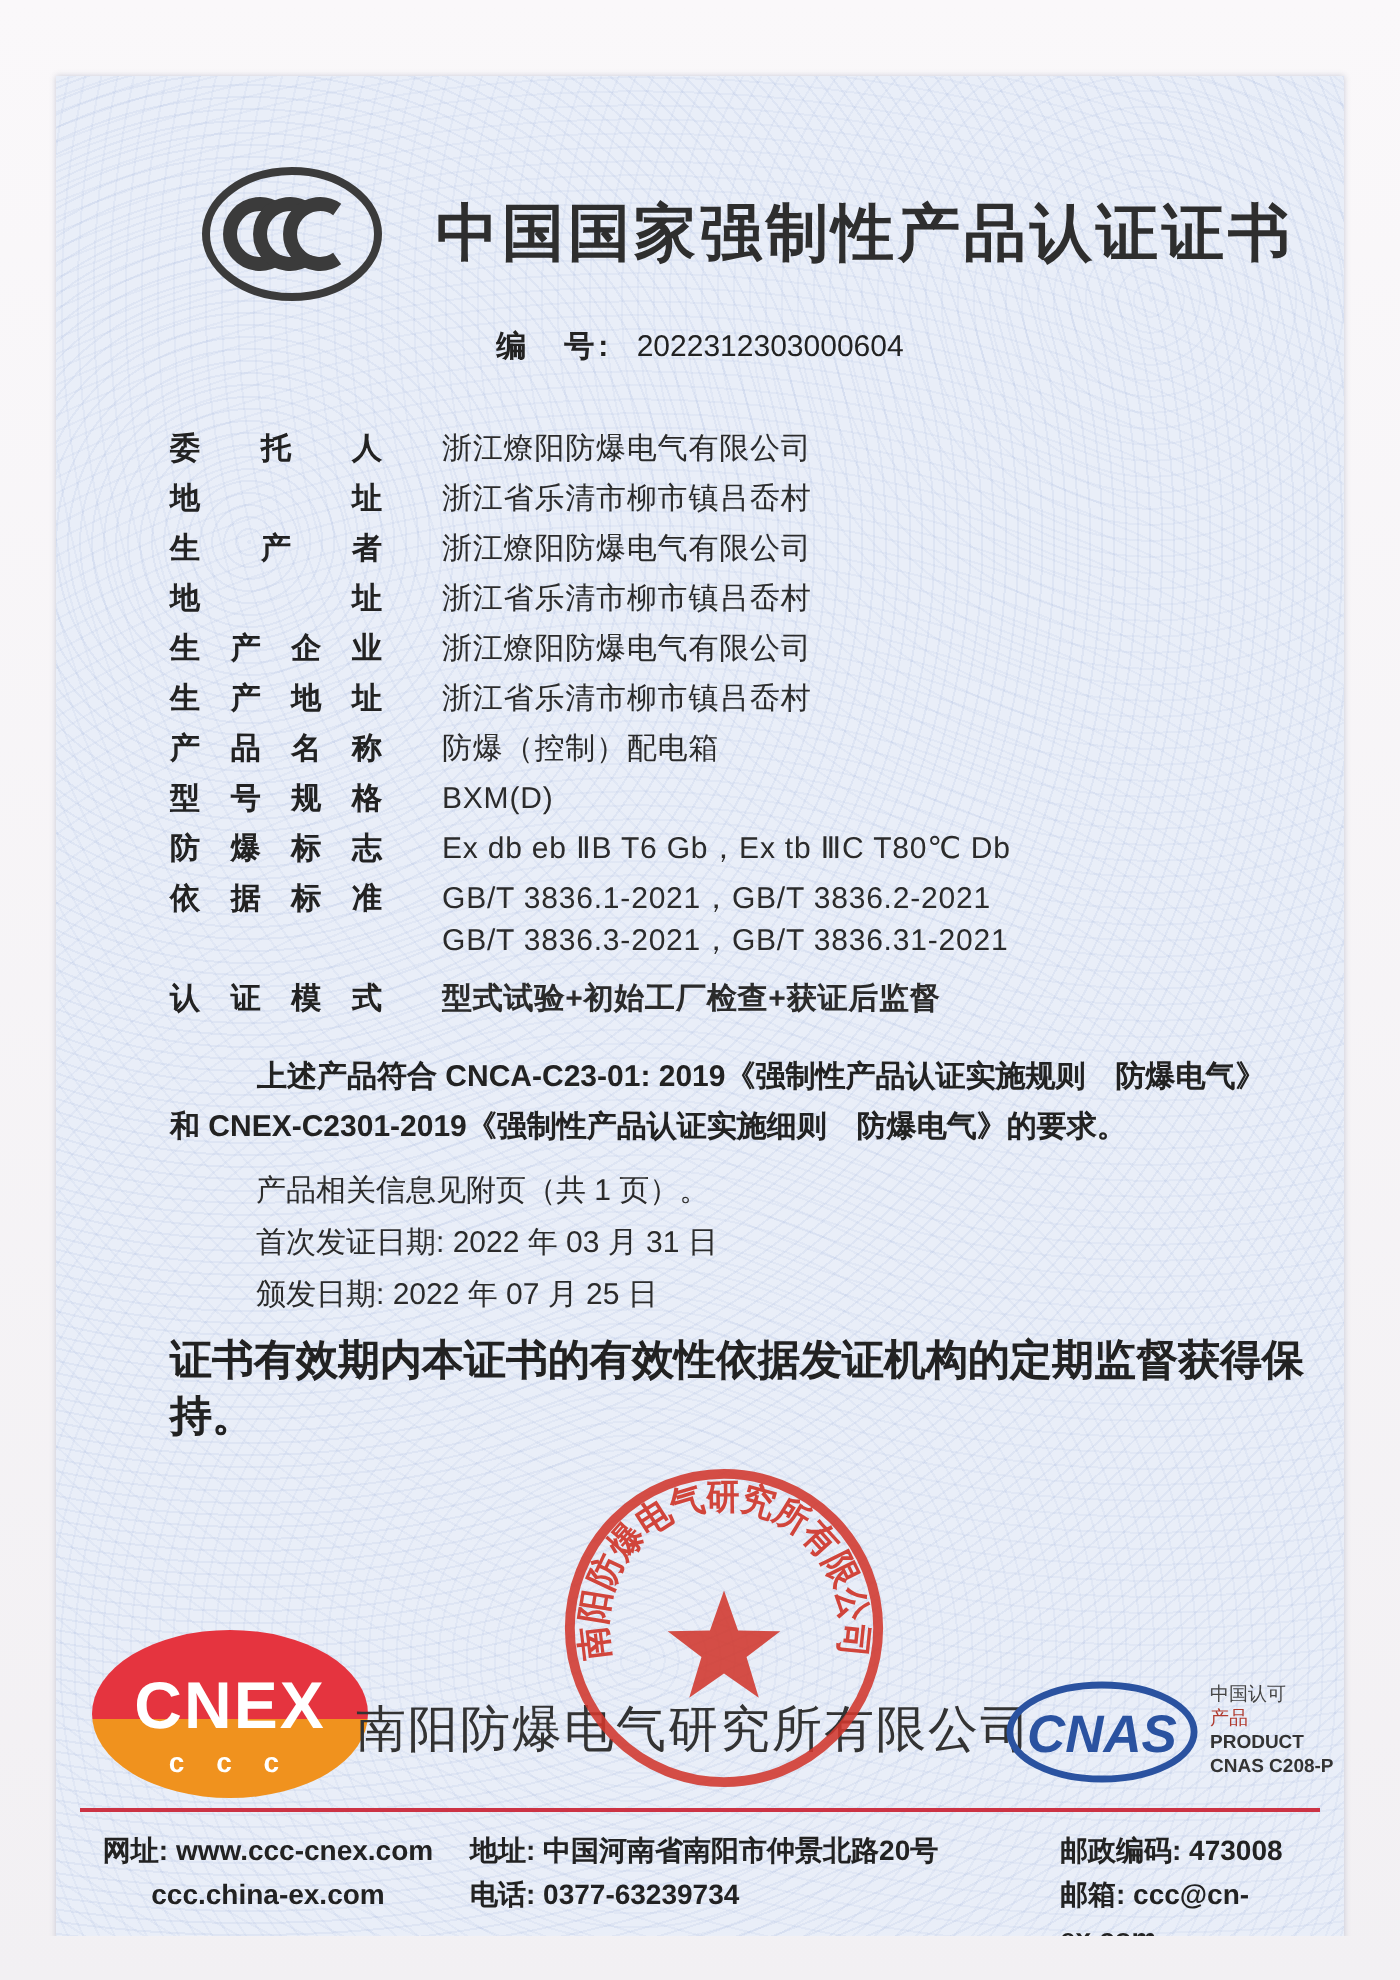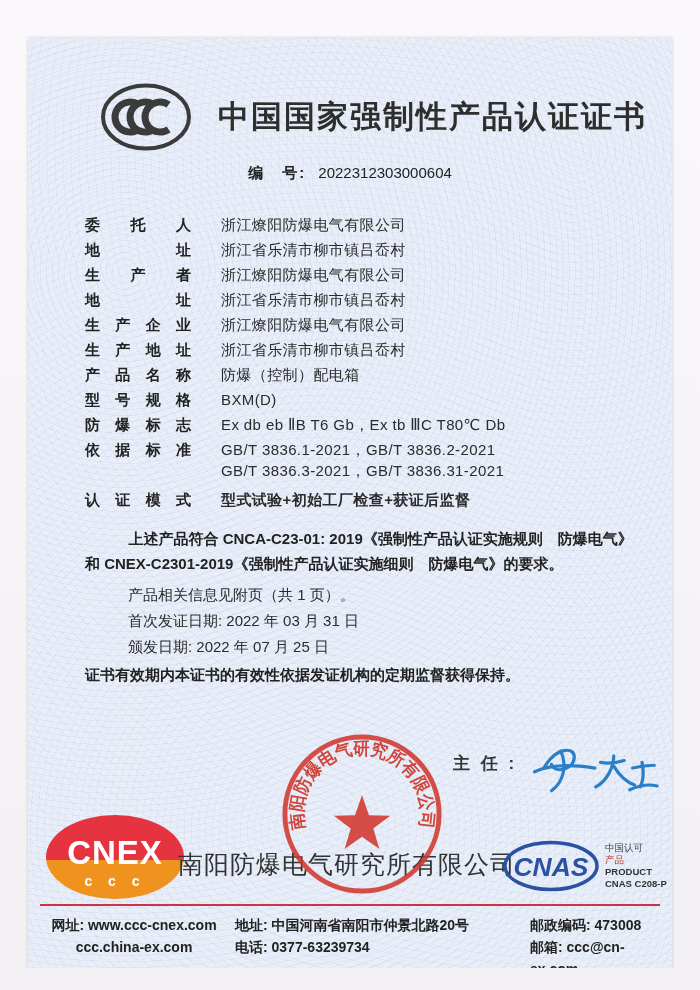--- a/index.html
+++ b/index.html
@@ -28,21 +28,21 @@
   .frow{display:flex;margin-bottom:4px;line-height:21px;}
   .flabel{display:inline-block;width:106px;text-align:justify;text-align-last:justify;font-weight:bold;color:#222;flex:none;}
   .fval{margin-left:30px;letter-spacing:.4px;color:#2b2b2b;}
   .frow.mode{margin-top:8px;}
   .frow.mode .fval{font-weight:bold;}
   .para{position:absolute;top:488px;left:57px;width:548px;font-size:15px;font-weight:bold;line-height:25px;text-indent:2.9em;color:#222;}
   .attach{position:absolute;top:548px;left:100px;font-size:15px;}
   .first-issue{position:absolute;top:574px;left:100px;font-size:15px;}
   .issue-date{position:absolute;top:600px;left:100px;font-size:15px;}
   .valid-until{position:absolute;top:600px;left:357px;font-size:15px;}
-  .notice{position:absolute;top:628px;left:57px;font-size:15px;font-weight:bold;color:#222;}
+  .notice{position:absolute;top:628px;left:57px;font-size:21px;font-weight:bold;color:#222;}
   .director{position:absolute;top:700px;left:425px;display:flex;align-items:flex-start;gap:10px;}
   .director-label{font-size:17px;font-weight:bold;letter-spacing:3px;padding-top:14px;color:#333;}
   .sig{width:132px;height:62px;}
   .stamp{position:absolute;left:250px;top:692px;width:168px;height:168px;z-index:5;}
   .cnex{position:absolute;left:16px;top:776px;width:142px;height:86px;}
   .org-name{position:absolute;top:810px;left:150px;width:336px;text-align:center;font-size:25px;letter-spacing:1px;color:#333;white-space:nowrap;z-index:2;}
   .cnas{position:absolute;left:475px;top:802px;display:flex;align-items:center;gap:6px;z-index:2;}
   .cnas-svg{width:96px;height:52px;}
   .cnas-right{font-size:9.5px;line-height:12px;font-weight:bold;color:#333;}
   .cnas-right .cn1{font-weight:normal;color:#444;}
@@ -123,36 +123,20 @@
         <span class="fval">型式试验+初始工厂检查+获证后监督</span>
       </div>
     </div>
 
     <div class="para">上述产品符合 CNCA-C23-01: 2019《强制性产品认证实施规则　防爆电气》和 CNEX-C2301-2019《强制性产品认证实施细则　防爆电气》的要求。</div>
     <div class="attach">产品相关信息见附页（共 1 页）。</div>
     <div class="first-issue">首次发证日期: 2022 年 03 月 31 日</div>
     <div class="issue-date">颁发日期: 2022 年 07 月 25 日</div>
     <div class="notice">证书有效期内本证书的有效性依据发证机构的定期监督获得保持。</div>
 
-    <div class="director">
-      <span class="director-label">主 任 :</span>
-      <svg class="sig" viewBox="0 0 140 62" aria-label="穆大玉">
-        <g fill="none" stroke="#2a7fc9" stroke-width="3.4" stroke-linecap="round">
-          <path d="M18,30 C30,8 52,6 50,20 C48,32 30,36 26,26"></path>
-          <path d="M36,12 C42,26 40,44 26,54"></path>
-          <path d="M8,34 C30,24 58,28 72,30"></path>
-          <path d="M78,24 C88,26 96,24 103,22"></path>
-          <path d="M92,17 C92,30 84,44 73,50"></path>
-          <path d="M92,28 C98,38 106,45 114,48"></path>
-          <path d="M112,30 C120,28 128,27 135,27"></path>
-          <path d="M122,24 C124,34 123,44 120,50"></path>
-          <path d="M109,53 C120,48 130,47 138,49"></path>
-        </g>
-      </svg>
-    </div>
 
     <svg class="stamp" viewBox="0 0 170 170">
       <circle cx="85" cy="85" r="78" fill="none" stroke="#d0372c" stroke-width="5" opacity="0.88"></circle>
       <polygon points="85,66 92.1,86.3 113.5,86.7 96.4,99.7 102.6,120.3 85,108 67.4,120.3 73.6,99.7 56.5,86.7 77.9,86.3" fill="#d0372c" opacity="0.88"></polygon>
       <path id="stamp-arc" d="M27,100 A60,60 0 1 1 143,100" fill="none"></path>
       <text font-size="18" font-weight="bold" fill="#d0372c" opacity="0.92">
         <textPath href="#stamp-arc" startOffset="0" textLength="218" lengthAdjust="spacingAndGlyphs">南阳防爆电气研究所有限公司</textPath>
       </text>
     </svg>
 

